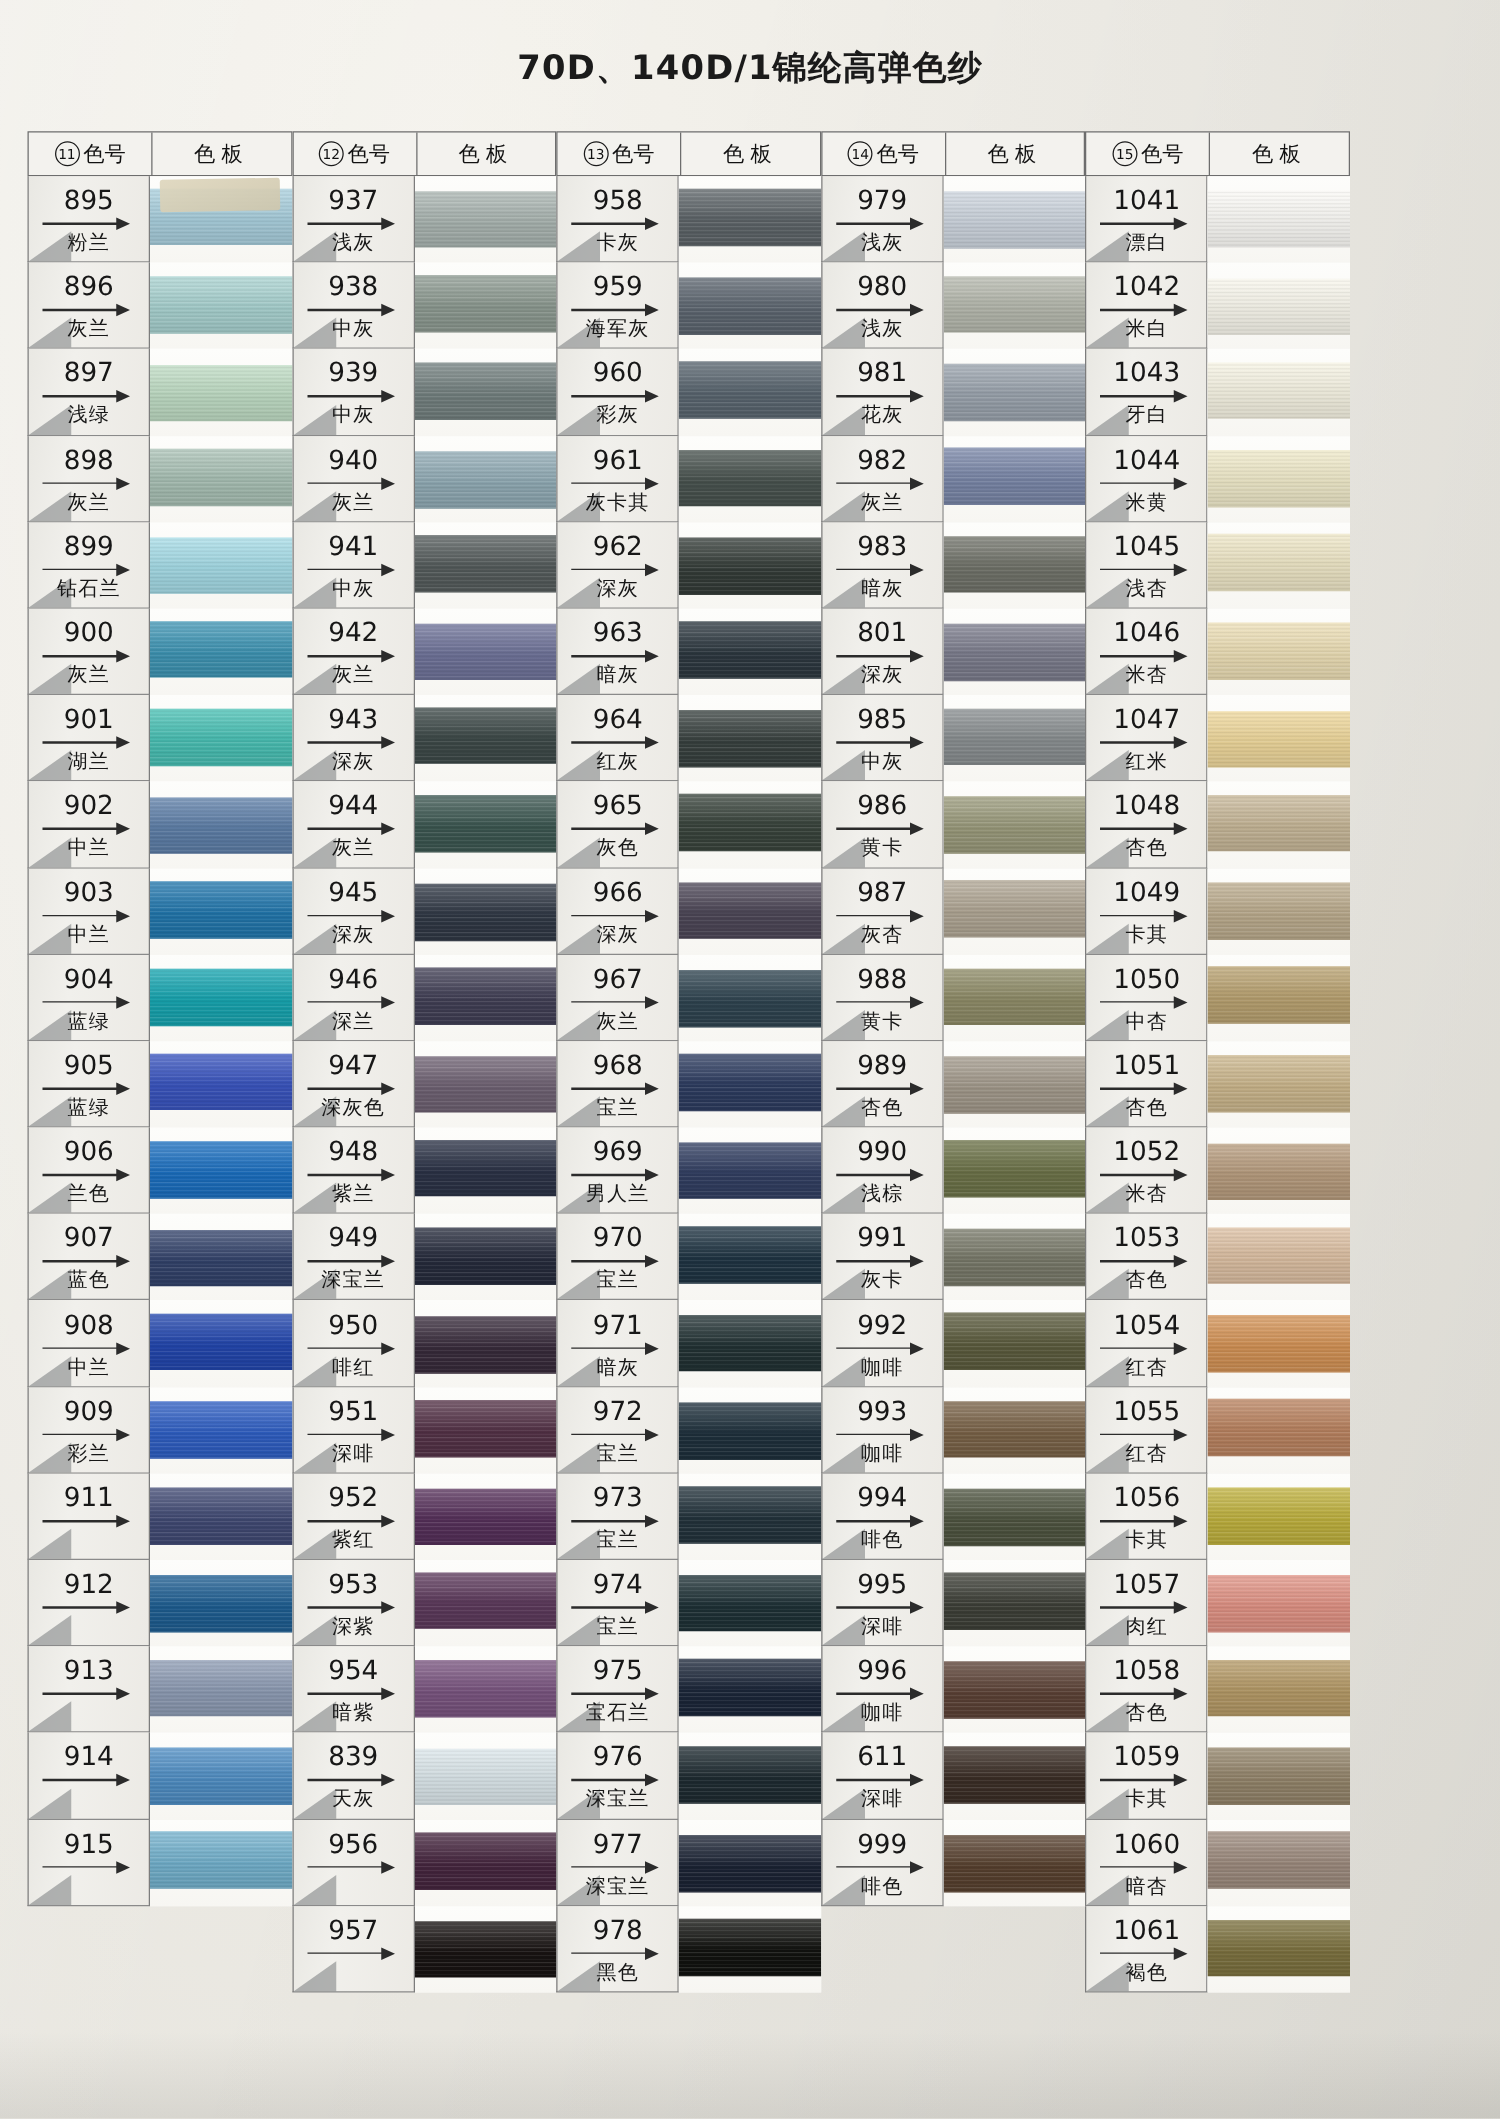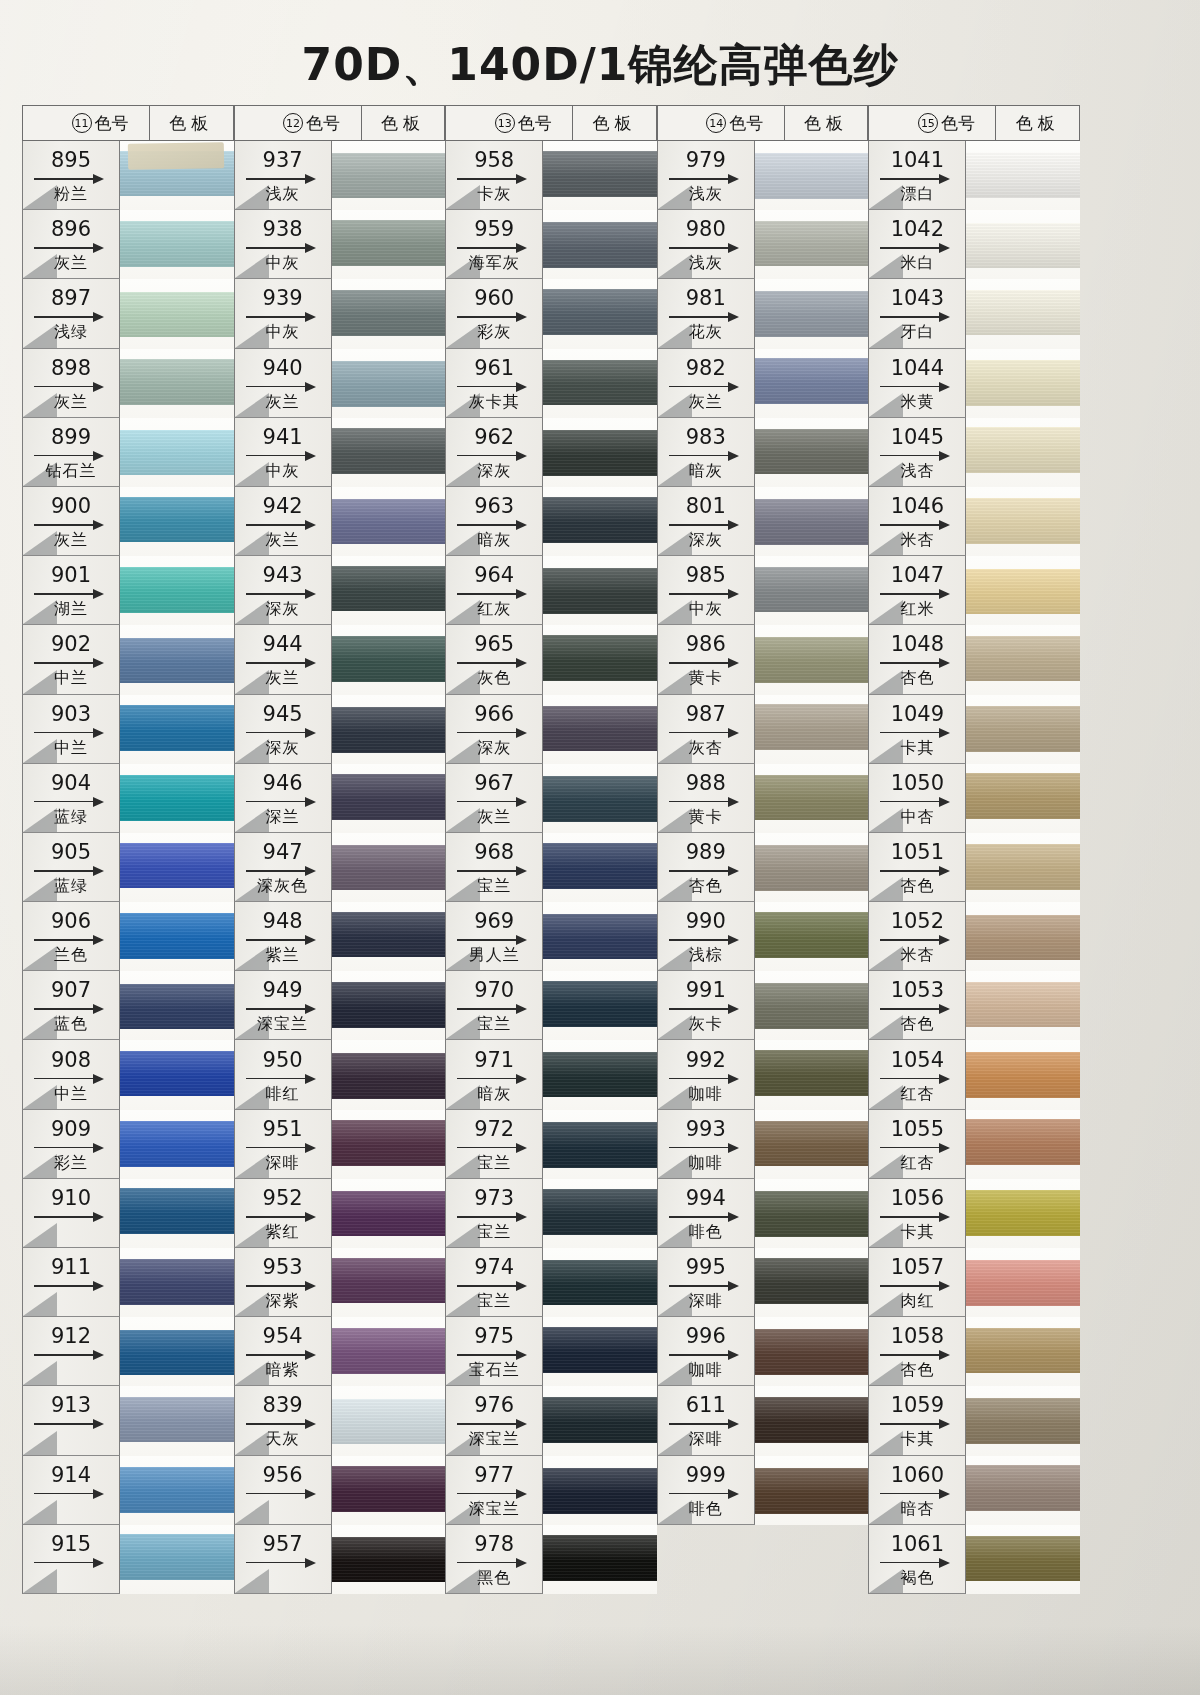--- a/index.html
+++ b/index.html
@@ -17,42 +17,41 @@
       radial-gradient(ellipse at 30% 10%, #f4f2ec 0%, #eeece6 45%, #e4e2db 100%);
   }
   #paper:after{
     content:"";position:absolute;inset:0;
     background:linear-gradient(105deg, rgba(255,255,255,.25) 0%, rgba(0,0,0,0) 35%, rgba(0,0,0,.05) 100%);
     pointer-events:none;
   }
   #title{
     position:absolute;top:36px;left:0;width:1200px;
     text-align:center;
-    font-size:44px;font-weight:bold;color:#1b1b1b;
+    font-size:27px;font-weight:bold;color:#1b1b1b;
     letter-spacing:1px;
     font-family:"DejaVu Sans","Liberation Sans",sans-serif;
   }
   #grid{
     position:absolute;top:105px;left:22px;
     width:1058px;
     display:flex;
     gap:0px;
   }
   .colgroup{
     width:211.6px;
     display:flex;flex-direction:column;
     position:relative;
   }
   .hdr{
     height:36px;
     display:flex;
     border:1px solid #6d6d6d;
     background:#f3f2ee;
     box-sizing:border-box;
-    padding-left:28px;
   }
   .hdr .h-num{
     width:98px;
     display:flex;align-items:center;justify-content:center;
     border-right:1px solid #6d6d6d;
     font-size:17px;color:#111;
     font-family:"DejaVu Sans","Liberation Sans",sans-serif;
     gap:1px;
   }
   .hdr .circ{
@@ -331,31 +330,20 @@
             <div class="arrow"></div>
             <div class="name">彩兰</div>
           </div>
           <div class="cell-swatch">
             <div class="card"></div>
             <div class="yarn" style="background-color: rgb(47, 95, 196); top: 17%;"></div>
           </div>
         </div>
         <div class="row">
           <div class="cell-label">
-            <div class="num">910</div>
-            <div class="arrow"></div>
-            <div class="name"></div>
-          </div>
-          <div class="cell-swatch">
-            <div class="card"></div>
-            <div class="yarn" style="background-color: rgb(29, 88, 136); top: 14%;"></div>
-          </div>
-        </div>
-        <div class="row">
-          <div class="cell-label">
             <div class="num">911</div>
             <div class="arrow"></div>
             <div class="name"></div>
           </div>
           <div class="cell-swatch">
             <div class="card"></div>
             <div class="yarn" style="background-color: rgb(65, 74, 116); top: 16%;"></div>
           </div>
         </div>
         <div class="row">

